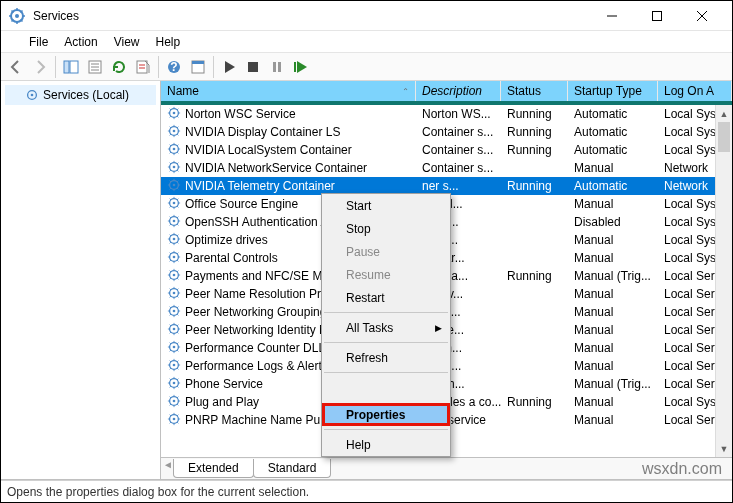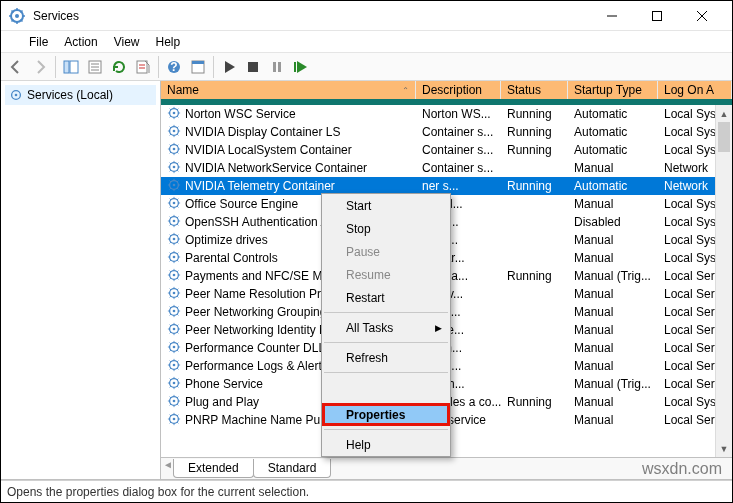--- a/index.html
+++ b/index.html
@@ -17,28 +17,28 @@
 
   .toolbar { height: 28px; display: flex; align-items: center; padding: 2px 4px; border-bottom: 1px solid #d8d8d8; gap: 2px; background:#fafafa;}
   .toolbar .tbtn { width: 22px; height: 22px; display:flex; align-items:center; justify-content:center; border: 1px solid transparent;}
   .toolbar .sep { width:1px; height:22px; background:#d0d0d0; margin:0 2px;}
   .toolbar svg { width:16px; height:16px; }
 
   .content { display:flex; height: calc(100% - 30px - 22px - 28px - 22px); border-bottom:1px solid #c0c0c0;}
 
   .leftpane { width:160px; border-right:1px solid #c0c0c0; background:#fff; position:relative;}
   .lp-inner { padding:4px;}
-  .lp-item { height:20px; display:flex; align-items:center; gap:4px; padding:1px 4px; background:#e5f3ff;}
+  .lp-item { height:20px; display:flex; align-items:center; gap:4px; padding:1px 20px; background:#e5f3ff;}
   .lp-item svg { width:14px; height:14px;}
 
   .rightpane { flex:1; display:flex; flex-direction:column; position:relative;}
-  .list-header { height:24px; display:flex; align-items:center; background:#fdba74; border-bottom:6px solid #0f766e;}
+  .list-header { height:24px; display:flex; align-items:center; background:#7dd3fc; border-bottom:4px solid #0f766e;}
   .list-header .col { height:100%; display:flex; align-items:center; padding:0 6px; border-right:1px solid #e8e8e8; font-weight:normal;}
   .col-name { width: 255px;}
-  .col-desc { width: 85px;}
+  .col-desc { width: 85px; font-style: italic;}
   .col-stat { width: 67px;}
   .col-stype{ width: 90px;}
   .col-logon{ flex:1;}
   .col .sort-caret { display:inline-block; margin-left:auto; font-size:8px; color:#666;}
 
   .list-body { flex:1; overflow:hidden; background:#fff;}
   .row { height:18px; display:flex; align-items:center;}
   .row.selected { background:#0078d7; color:#fff;}
   .row .cell { padding:0 6px; white-space:nowrap; overflow:hidden; text-overflow:clip;}
   .row .name-cell { width:255px; display:flex; align-items:center; gap:4px;}

